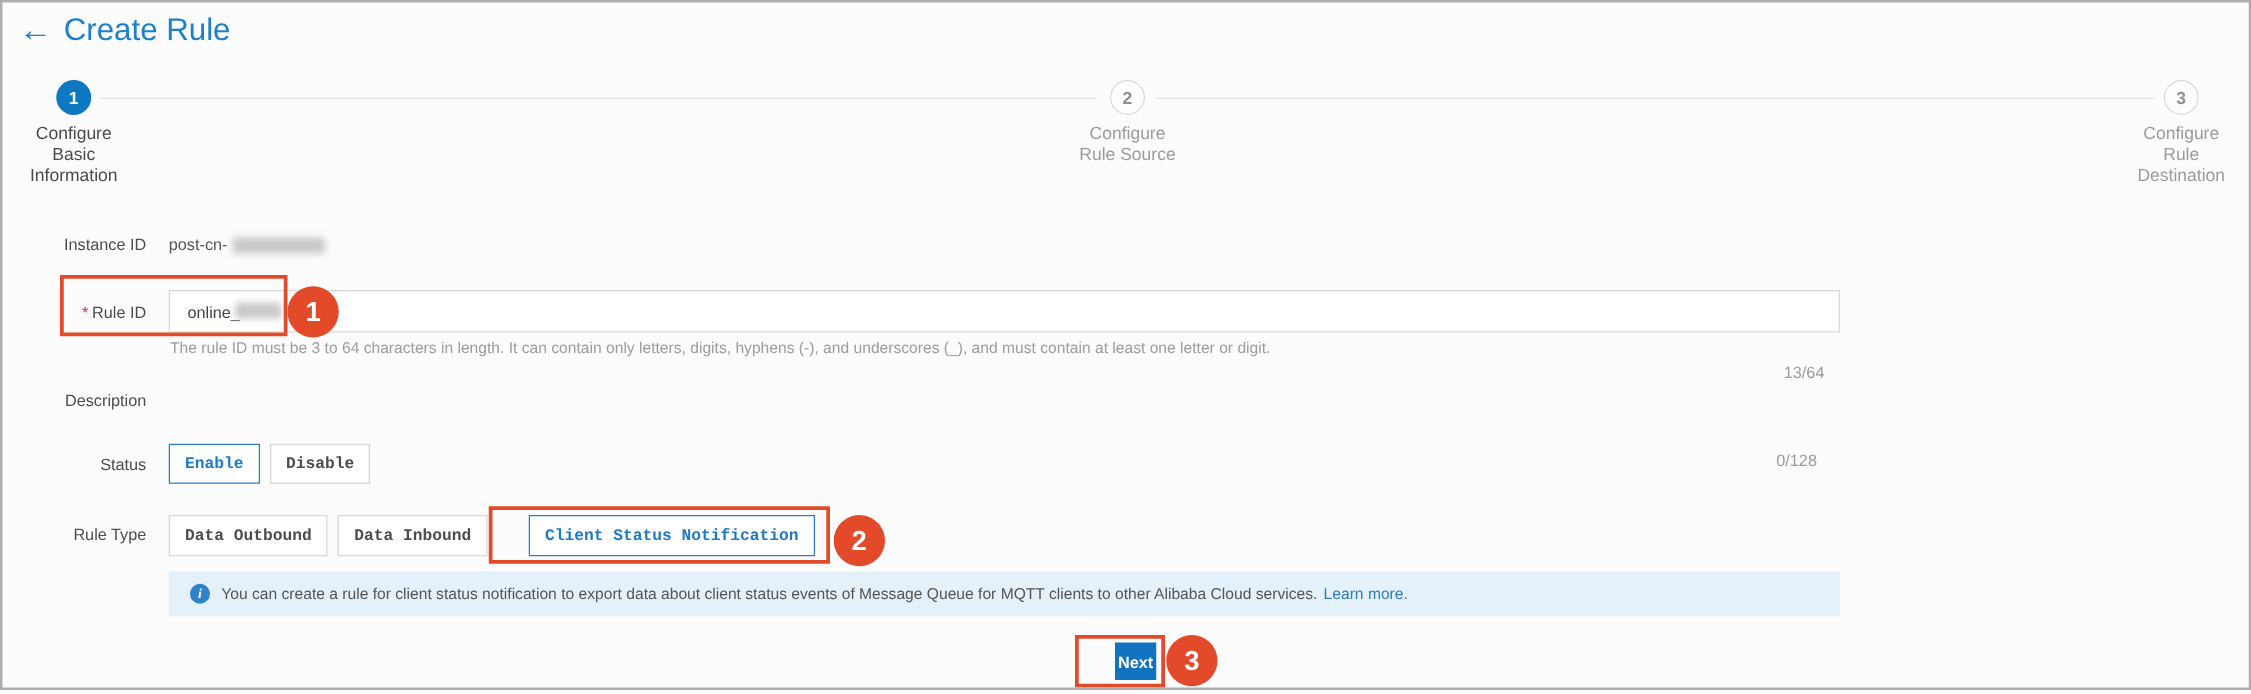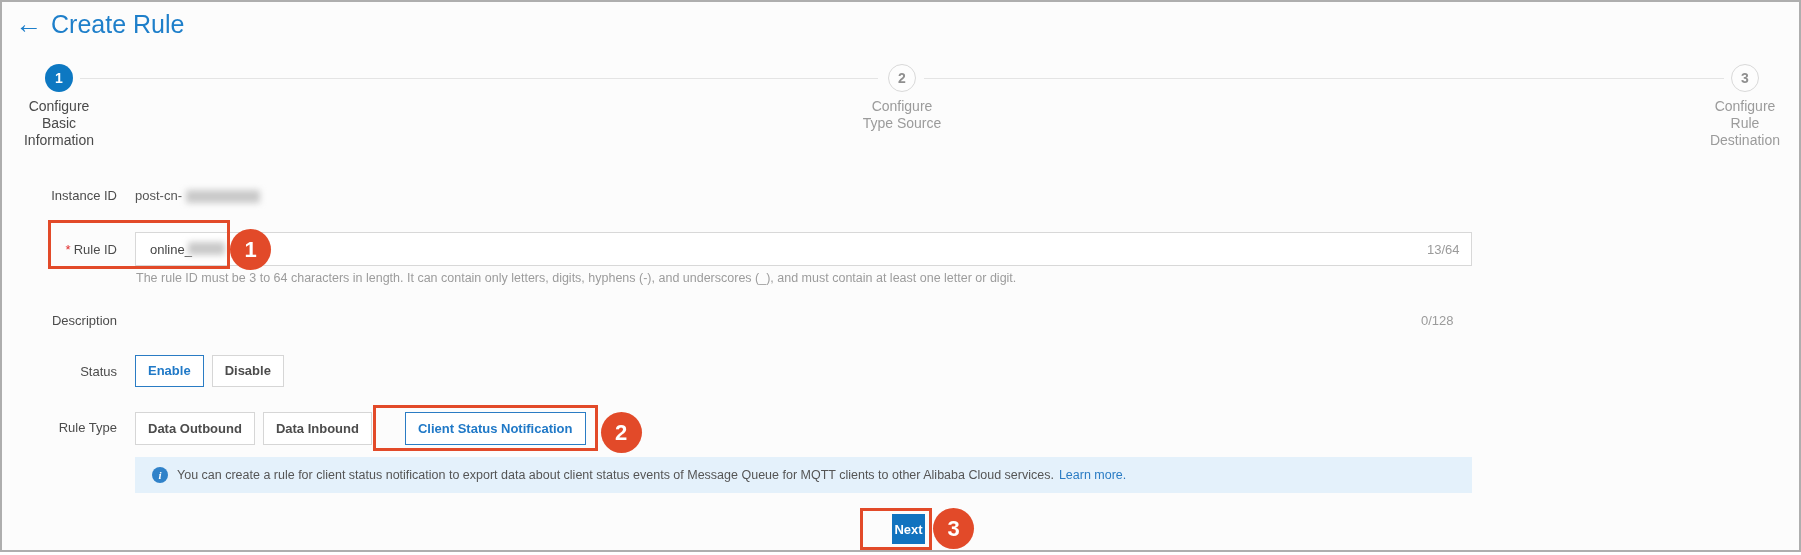--- a/index.html
+++ b/index.html
@@ -19,25 +19,25 @@
   .step-label.active { color:#4a4a4a; }
   .step-label.inactive { color:#9b9b9b; }
   .connector { position:absolute; top:76px; height:1px; background:#e4e4e4; }
 
   
   .flabel { position:absolute; left:0; width:115px; text-align:right; font-size:13px; font-weight:normal; color:#4c4c4c; }
   .req { color:#e02b2b; margin-right:3px; }
   .fvalue { position:absolute; left:133px; font-size:13px; color:#555555; }
   .tinput { position:absolute; left:133px; width:1337px; border:1px solid #d8d8d8; background:#ffffff; font-size:13px; color:#444444; padding:0 48px 0 14px; font-family:"Liberation Sans", sans-serif; outline:none; }
   .tinput::placeholder { color:#a9a9a9; }
-  .counter { position:absolute; font-size:13px; color:#9b9b9b; }
+  .counter { position:absolute; font-size:13px; color:#9b9b9b;margin-top:48px; }
   .helper { position:absolute; left:134px; top:269px; font-size:12.5px; color:#9c9c9c; }
   .redact { position:absolute; background:#c9c9c9; border-radius:2px; filter:blur(3px); }
 
-  .btn { height:32px; border:1px solid #d6d6d6; background:#ffffff; font-size:13px; font-weight:bold; color:#4c4c4c; line-height:30px; padding:0 12px; text-align:center; cursor:pointer; font-family:Liberation Sans, sans-serif; }
+  .btn { height:32px; border:1px solid #d6d6d6; background:#ffffff; font-size:13px; font-weight:bold; color:#4c4c4c; line-height:30px; padding:0 12px; text-align:center; cursor:pointer; font-family:Liberation Mono, monospace; }
   .btn.selected { border:1px solid #2a7cc4; color:#2079c7; }
   .btn-row { position:absolute; left:133px; display:flex; gap:8px; align-items:flex-start; }
 
   
   .banner { position:absolute; left:133px; top:455px; width:1337px; height:36px; background:#e4f1fb; display:flex; align-items:center; padding-left:17px; }
   .info-icon { width:16px; height:16px; border-radius:50%; background:#3082c9; color:#ffffff; font-size:11px; font-weight:bold; font-family:"Liberation Serif", serif; font-style:italic; text-align:center; line-height:16px; margin-right:9px; flex:0 0 auto; }
   .banner-text { font-size:12.5px; color:#555555; }
   .banner-link { font-size:12.5px; color:#2a7cc4; margin-left:5px; cursor:pointer; }
 
   
@@ -59,21 +59,21 @@
     <span class="page-title">Create Rule</span>
   </div>
 
   <div class="connector" style="left:78px; width:798px;"></div>
   <div class="connector" style="left:922px; width:800px;"></div>
 
   <div class="step-circle active" style="left:43px;">1</div>
   <div class="step-label active" style="left:13px; width:88px;">Configure Basic Information</div>
 
   <div class="step-circle inactive" style="left:886px;">2</div>
-  <div class="step-label inactive" style="left:855px; width:90px;">Configure Type Source</div>
+  <div class="step-label inactive" style="left:855px; width:90px;">Configure Rule Source</div>
 
   <div class="step-circle inactive" style="left:1729px;">3</div>
   <div class="step-label inactive" style="left:1699px; width:88px;">Configure Rule Destination</div>
 
   <div class="flabel" style="top:186px;">Instance ID</div>
   <div class="fvalue" style="top:186px;">
     <span>post-cn-</span>
   </div>
   <div class="redact" style="left:184px; top:188px; width:74px; height:13px;"></div>
 

